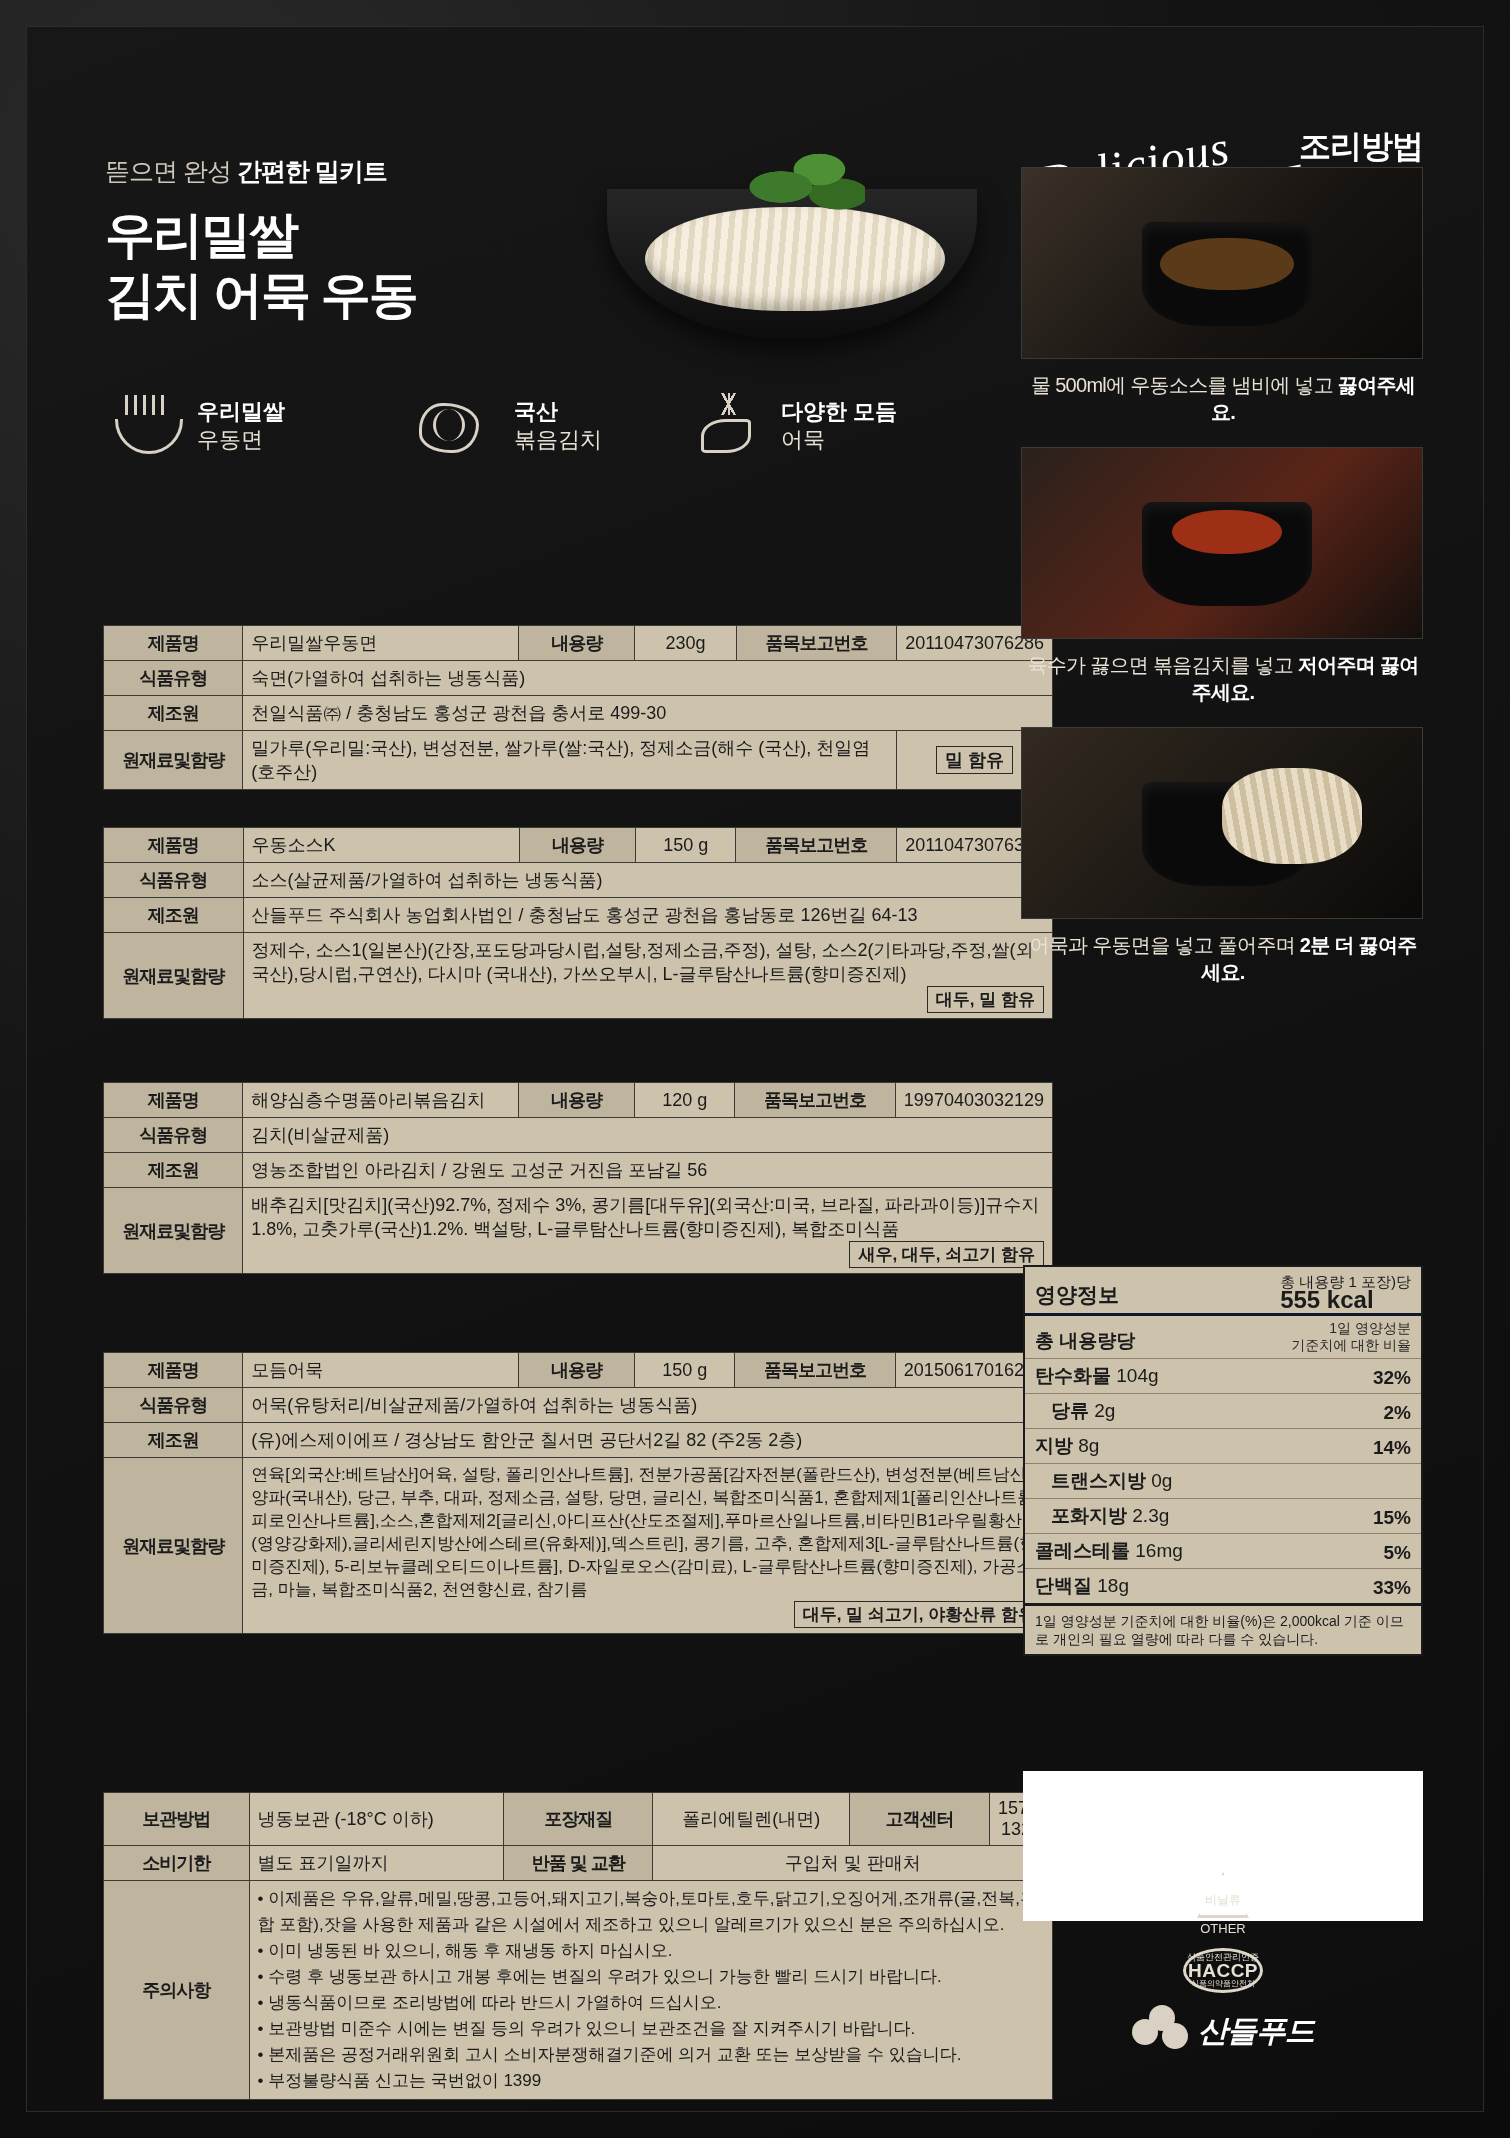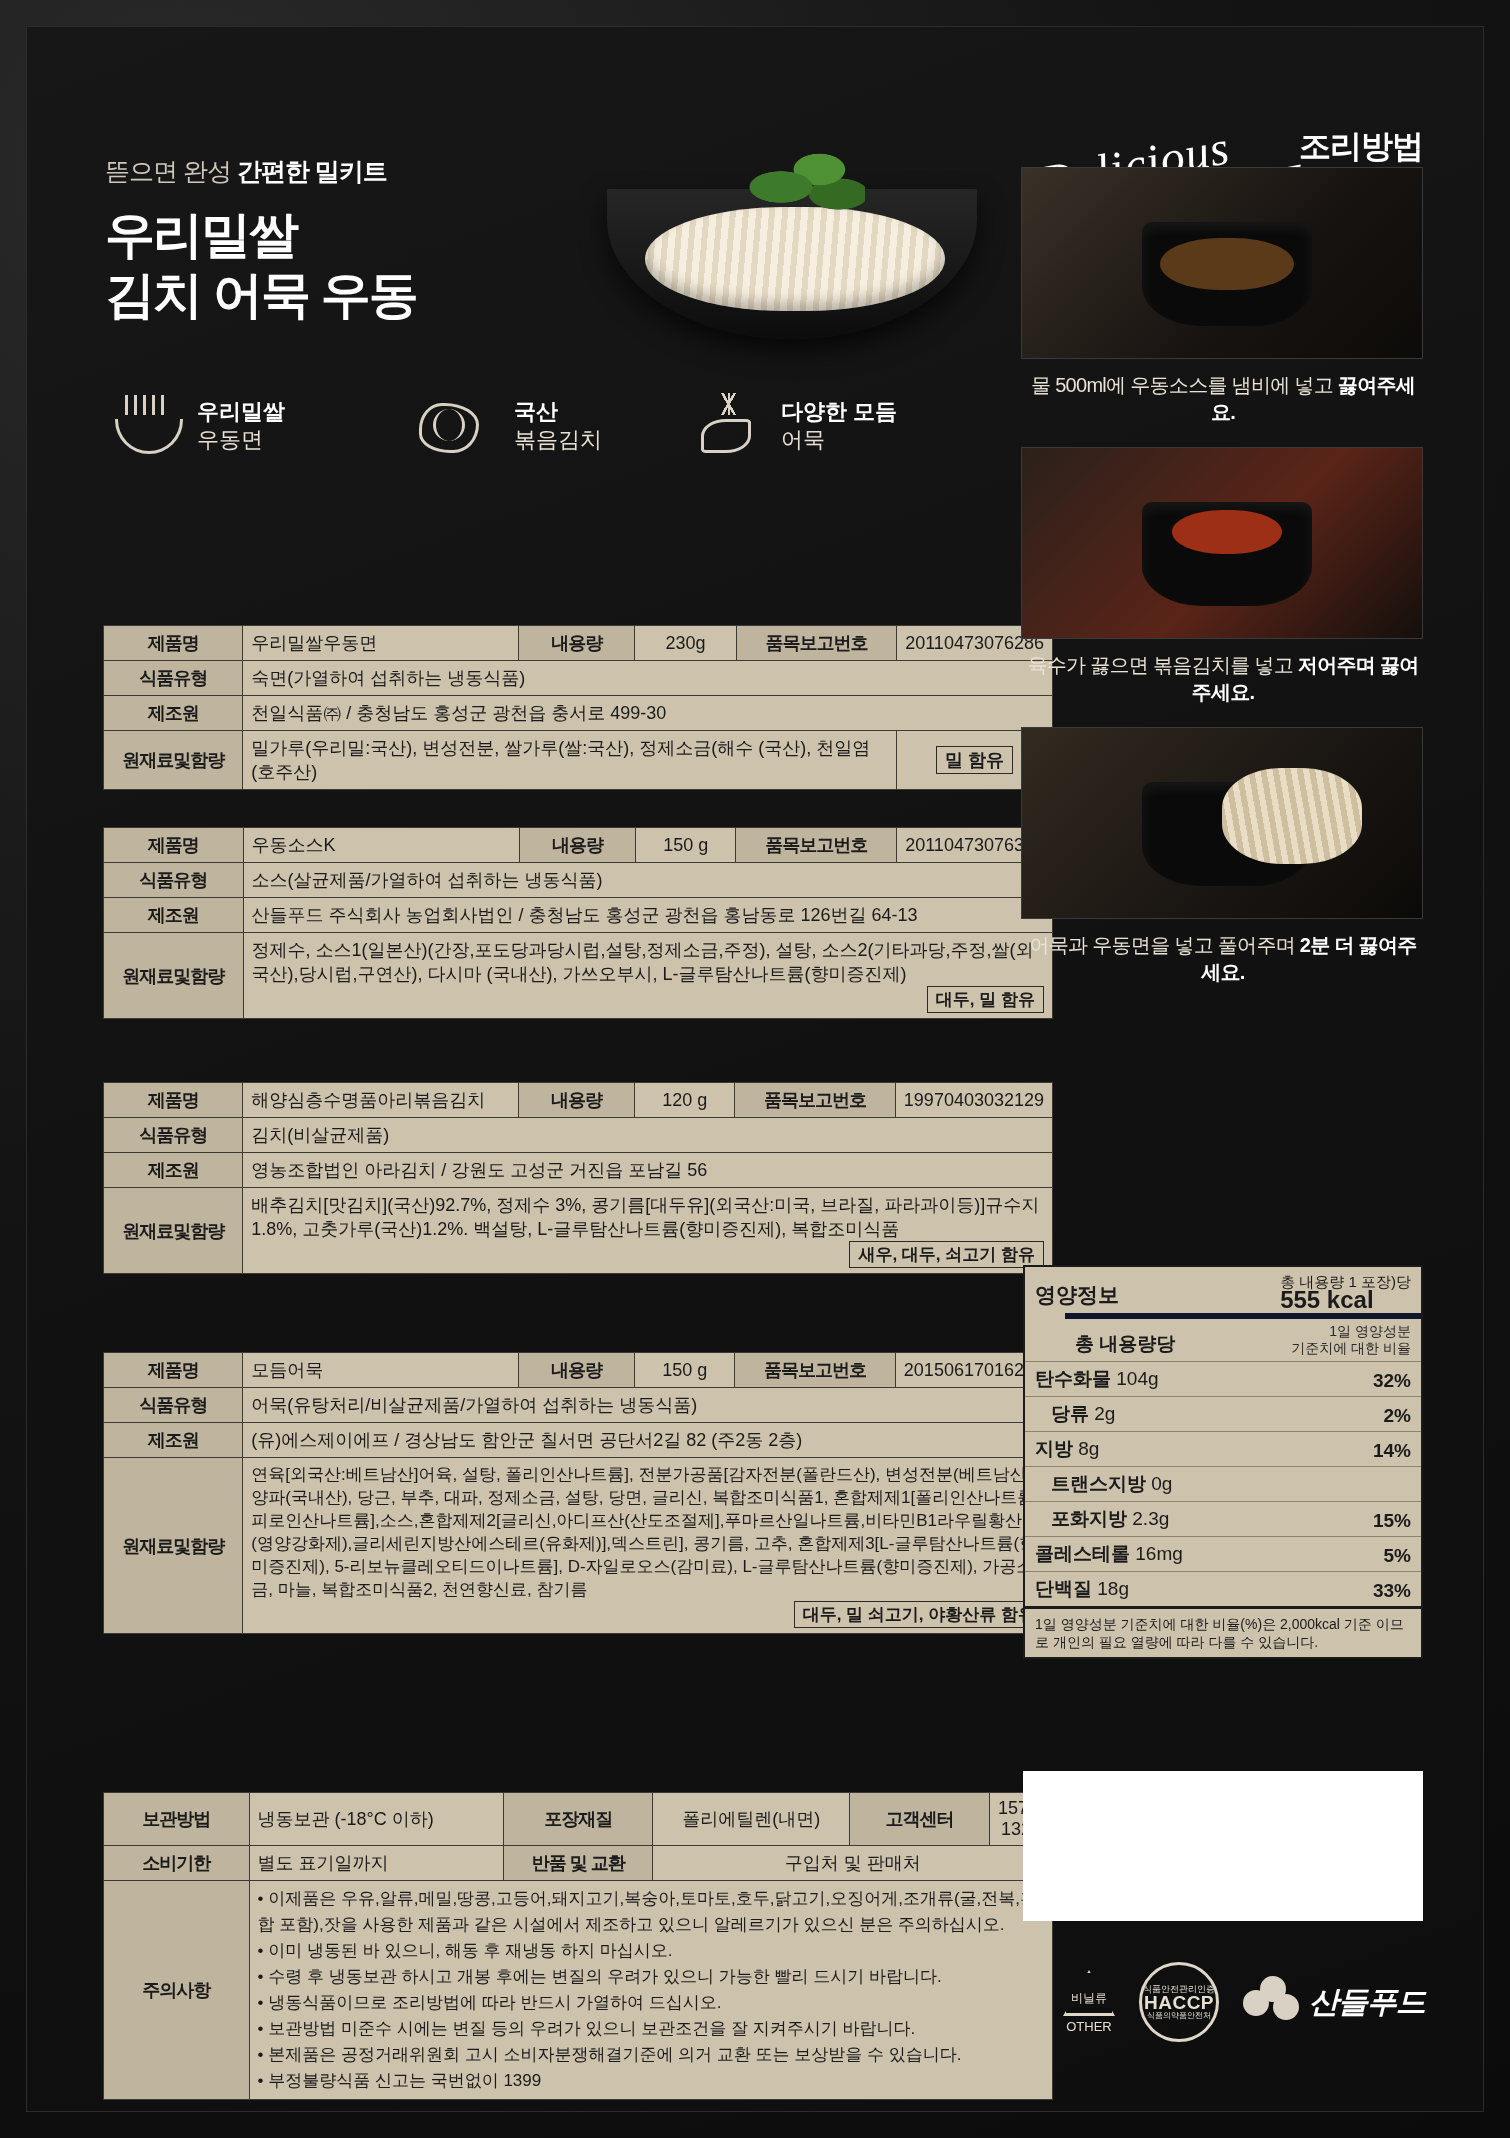--- a/index.html
+++ b/index.html
@@ -119,30 +119,30 @@
   .od{position:absolute;left:200px;top:40px;width:140px;height:96px;background:repeating-linear-gradient(80deg,#e9dec5 0 6px,#cdbf9f 6px 12px);border-radius:60px/40px;}
 
   
   .nut{position:absolute;right:60px;top:1238px;width:400px;background:#cdc2ac;color:#1b1b1b;border:2px solid #1b1b1b;box-sizing:border-box;}
   .nut .row{display:flex;justify-content:space-between;align-items:flex-end;padding:4px 10px;border-top:1px solid #8d836f;font-size:19px;}
   .nut .row.head{border-top:none;padding:6px 10px 4px;}
   .nut .ttl{font-weight:bold;font-size:21px;}
   .nut .kcal{text-align:left;font-size:15px;line-height:18px;}
   .nut .kcal b{font-size:24px;display:block;}
   .nut .sub{font-size:14px;line-height:17px;text-align:right;color:#2a2a2a;}
-  .nut .thick{border-top:6px solid #0f172a;margin-left:40px;}
+  .nut .thick{border-top:3px solid #0f172a;}
   .nut .ind{padding-left:26px;}
   .nut .pct{font-weight:bold;}
   .nut .foot{font-size:14px;line-height:18px;padding:6px 10px;border-top:3px solid #1b1b1b;}
   .nut .foot b{font-weight:normal;}
 
   .whitebox{position:absolute;right:60px;top:1744px;width:400px;height:150px;background:#fff;}
 
   
-  .marks{position:absolute;right:58px;top:1920px;width:404px;height:110px;display:flex;align-items:center;justify-content:flex-end;gap:24px;}
+  .marks{position:absolute;right:58px;top:1920px;width:404px;height:110px;display:flex;align-items:center;justify-content:flex-end;gap:12px;flex-direction:column;}
   .mk{display:flex;flex-direction:column;align-items:center;color:#e6dfd2;font-size:13px;}
   .tri{width:52px;height:46px;position:relative;}
   .tri:before{content:"";position:absolute;inset:0;border:3px solid #ded6c7;clip-path:polygon(50% 0,100% 100%,0 100%);}
   .haccp{width:74px;height:74px;border:3px solid #ded6c7;border-radius:50%;display:flex;flex-direction:column;align-items:center;justify-content:center;font-size:11px;line-height:13px;text-align:center;color:#e6dfd2;}
   .haccp b{font-size:19px;letter-spacing:.5px;}
   .brand{display:flex;align-items:center;gap:10px;font-style:italic;}
   .brand .blob{width:56px;height:52px;position:relative;}
   .brand .blob i{position:absolute;width:26px;height:26px;border-radius:50%;background:#d9d2c4;}
   .brand .blob i:nth-child(1){left:0;top:14px;}
   .brand .blob i:nth-child(2){left:17px;top:0;}

